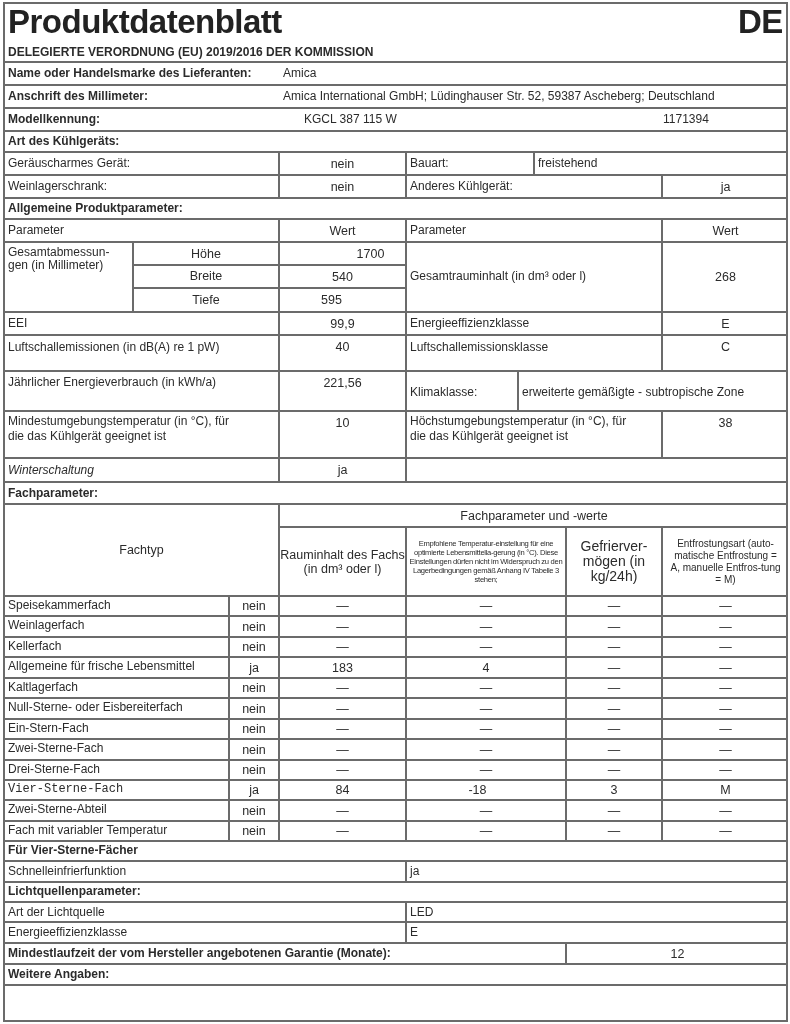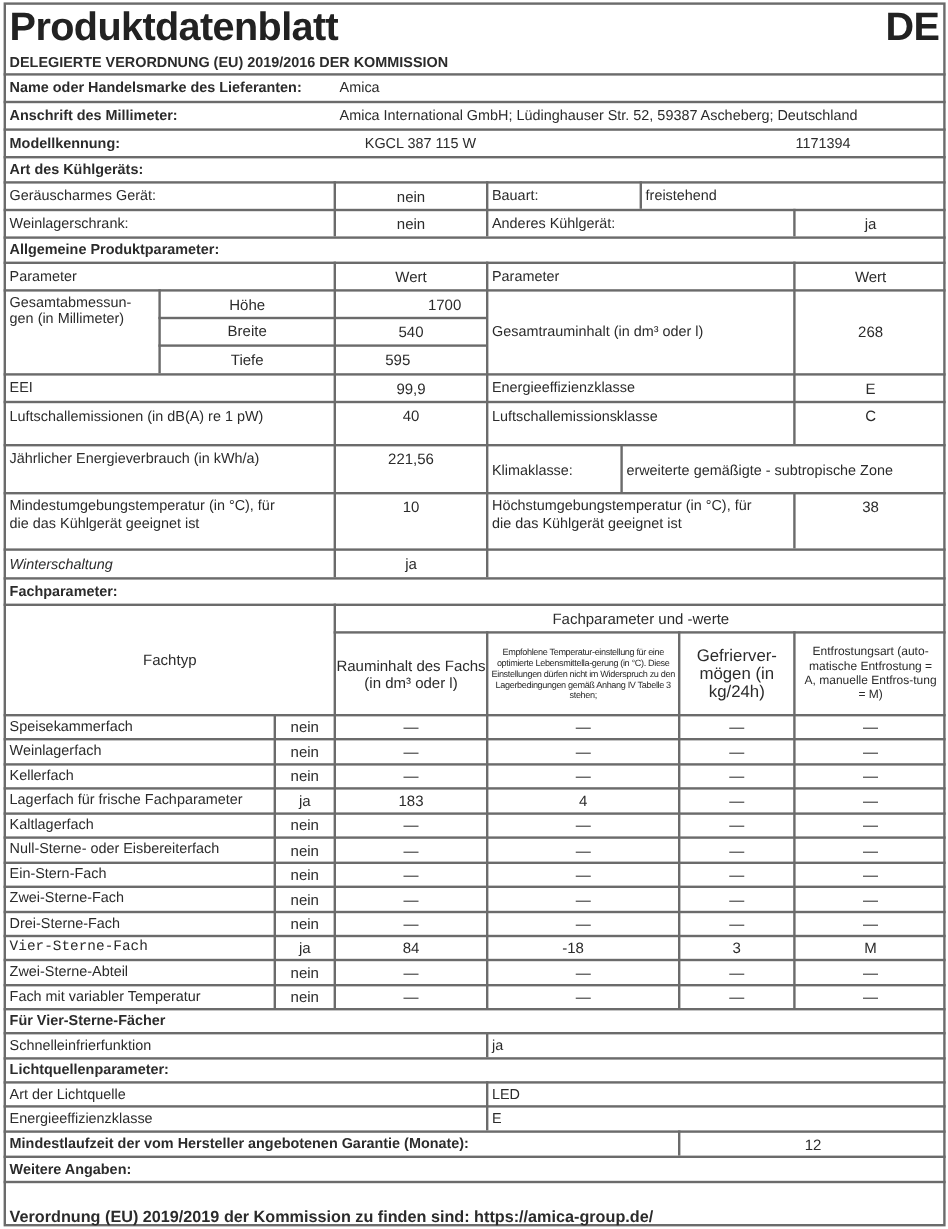--- a/index.html
+++ b/index.html
@@ -170,21 +170,21 @@
     <div class="cellc" style="left:280px;top:617px;width:125px;height:19px;">—</div>
     <div class="cellc" style="left:407px;top:617px;width:158px;height:19px;">—</div>
     <div class="cellc" style="left:567px;top:617px;width:94px;height:19px;">—</div>
     <div class="cellc" style="left:663px;top:617px;width:125px;height:19px;">—</div>
     <div class="t" style="left:8px;top:639px;">Kellerfach</div>
     <div class="cellc" style="left:230px;top:638px;width:48px;height:18px;">nein</div>
     <div class="cellc" style="left:280px;top:638px;width:125px;height:18px;">—</div>
     <div class="cellc" style="left:407px;top:638px;width:158px;height:18px;">—</div>
     <div class="cellc" style="left:567px;top:638px;width:94px;height:18px;">—</div>
     <div class="cellc" style="left:663px;top:638px;width:125px;height:18px;">—</div>
-    <div class="t" style="left:8px;top:659px;">Lagerfach für frische Fachparameter</div>
+    <div class="t" style="left:8px;top:659px;">Allgemeine für frische Lebensmittel</div>
     <div class="cellc" style="left:230px;top:658px;width:48px;height:19px;">ja</div>
     <div class="cellc" style="left:280px;top:658px;width:125px;height:19px;">183</div>
     <div class="cellc" style="left:407px;top:658px;width:158px;height:19px;">4</div>
     <div class="cellc" style="left:567px;top:658px;width:94px;height:19px;">—</div>
     <div class="cellc" style="left:663px;top:658px;width:125px;height:19px;">—</div>
     <div class="t" style="left:8px;top:680px;">Kaltlagerfach</div>
     <div class="cellc" style="left:230px;top:679px;width:48px;height:18px;">nein</div>
     <div class="cellc" style="left:280px;top:679px;width:125px;height:18px;">—</div>
     <div class="cellc" style="left:407px;top:679px;width:158px;height:18px;">—</div>
     <div class="cellc" style="left:567px;top:679px;width:94px;height:18px;">—</div>
@@ -240,13 +240,13 @@
 <div class="t b" style="left:8px;top:884px;">Lichtquellenparameter:</div>
 <div class="t" style="left:8px;top:905px;">Art der Lichtquelle</div>
 <div class="t" style="left:410px;top:905px;">LED</div>
 <div class="t" style="left:8px;top:925px;">Energieeffizienzklasse</div>
 <div class="t" style="left:410px;top:925px;">E</div>
 
 <div class="t b" style="left:8px;top:946px;">Mindestlaufzeit der vom Hersteller angebotenen Garantie (Monate):</div>
 <div class="cellc" style="left:567px;top:944px;width:221px;height:19px;">12</div>
 
 <div class="t b" style="left:8px;top:967px;">Weitere Angaben:</div>
-<div class="t b" style="left:8px;top:988px;font-size:13.5px;line-height:17px;"><br><span>Verordnung (EU) 2019/2019 der Kommission zu finden sind: https://amica-group.de/</span></div>
+<div class="t b" style="left:8px;top:988px;font-size:13.5px;line-height:17px;"><br></div>
 
 </body></html>

